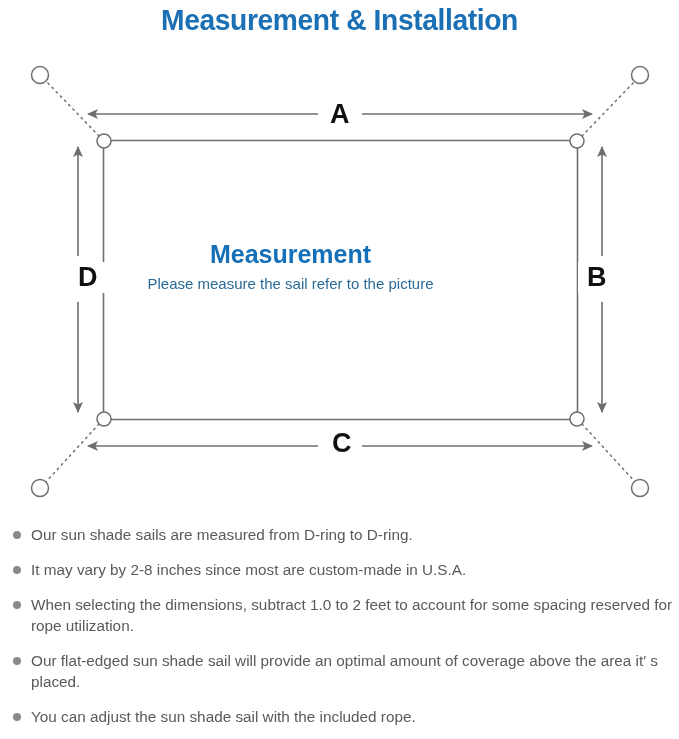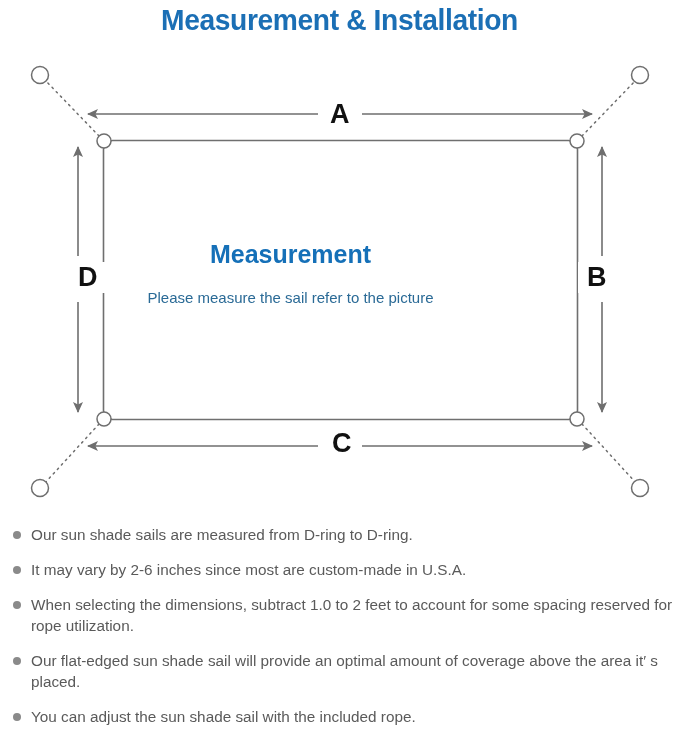--- a/index.html
+++ b/index.html
@@ -58,21 +58,21 @@
     font-size: 25px;
     font-weight: bold;
     color: #1570b8;
     line-height: 32px;
     white-space: nowrap;
   }
   #center-sub {
     font-size: 15px;
     color: #2a6a96;
     line-height: 24px;
-    margin-top: 16px;
+    margin-top: 2px;
     white-space: nowrap;
   }
 
   
   .dim-letter {
     position: absolute;
     font-size: 27px;
     font-weight: bold;
     color: #111111;
     line-height: 27px;
@@ -168,21 +168,21 @@
 <div class="dim-letter" id="dim-c">C</div>
 <div class="dim-letter" id="dim-d">D</div>
 
 <div id="notes">
   <div class="note-item">
     <span class="note-bullet"></span>
     <span>Our sun shade sails are measured from D-ring to D-ring.</span>
   </div>
   <div class="note-item">
     <span class="note-bullet"></span>
-    <span>It may vary by 2-6 inches since most are custom-made in U.S.A.</span>
+    <span>It may vary by 2-8 inches since most are custom-made in U.S.A.</span>
   </div>
   <div class="note-item">
     <span class="note-bullet"></span>
     <span>When selecting the dimensions, subtract 1.0 to 2 feet to account for some spacing reserved for rope utilization.</span>
   </div>
   <div class="note-item">
     <span class="note-bullet"></span>
     <span>Our flat-edged sun shade sail will provide an optimal amount of coverage above the area it′ s placed.</span>
   </div>
   <div class="note-item">

